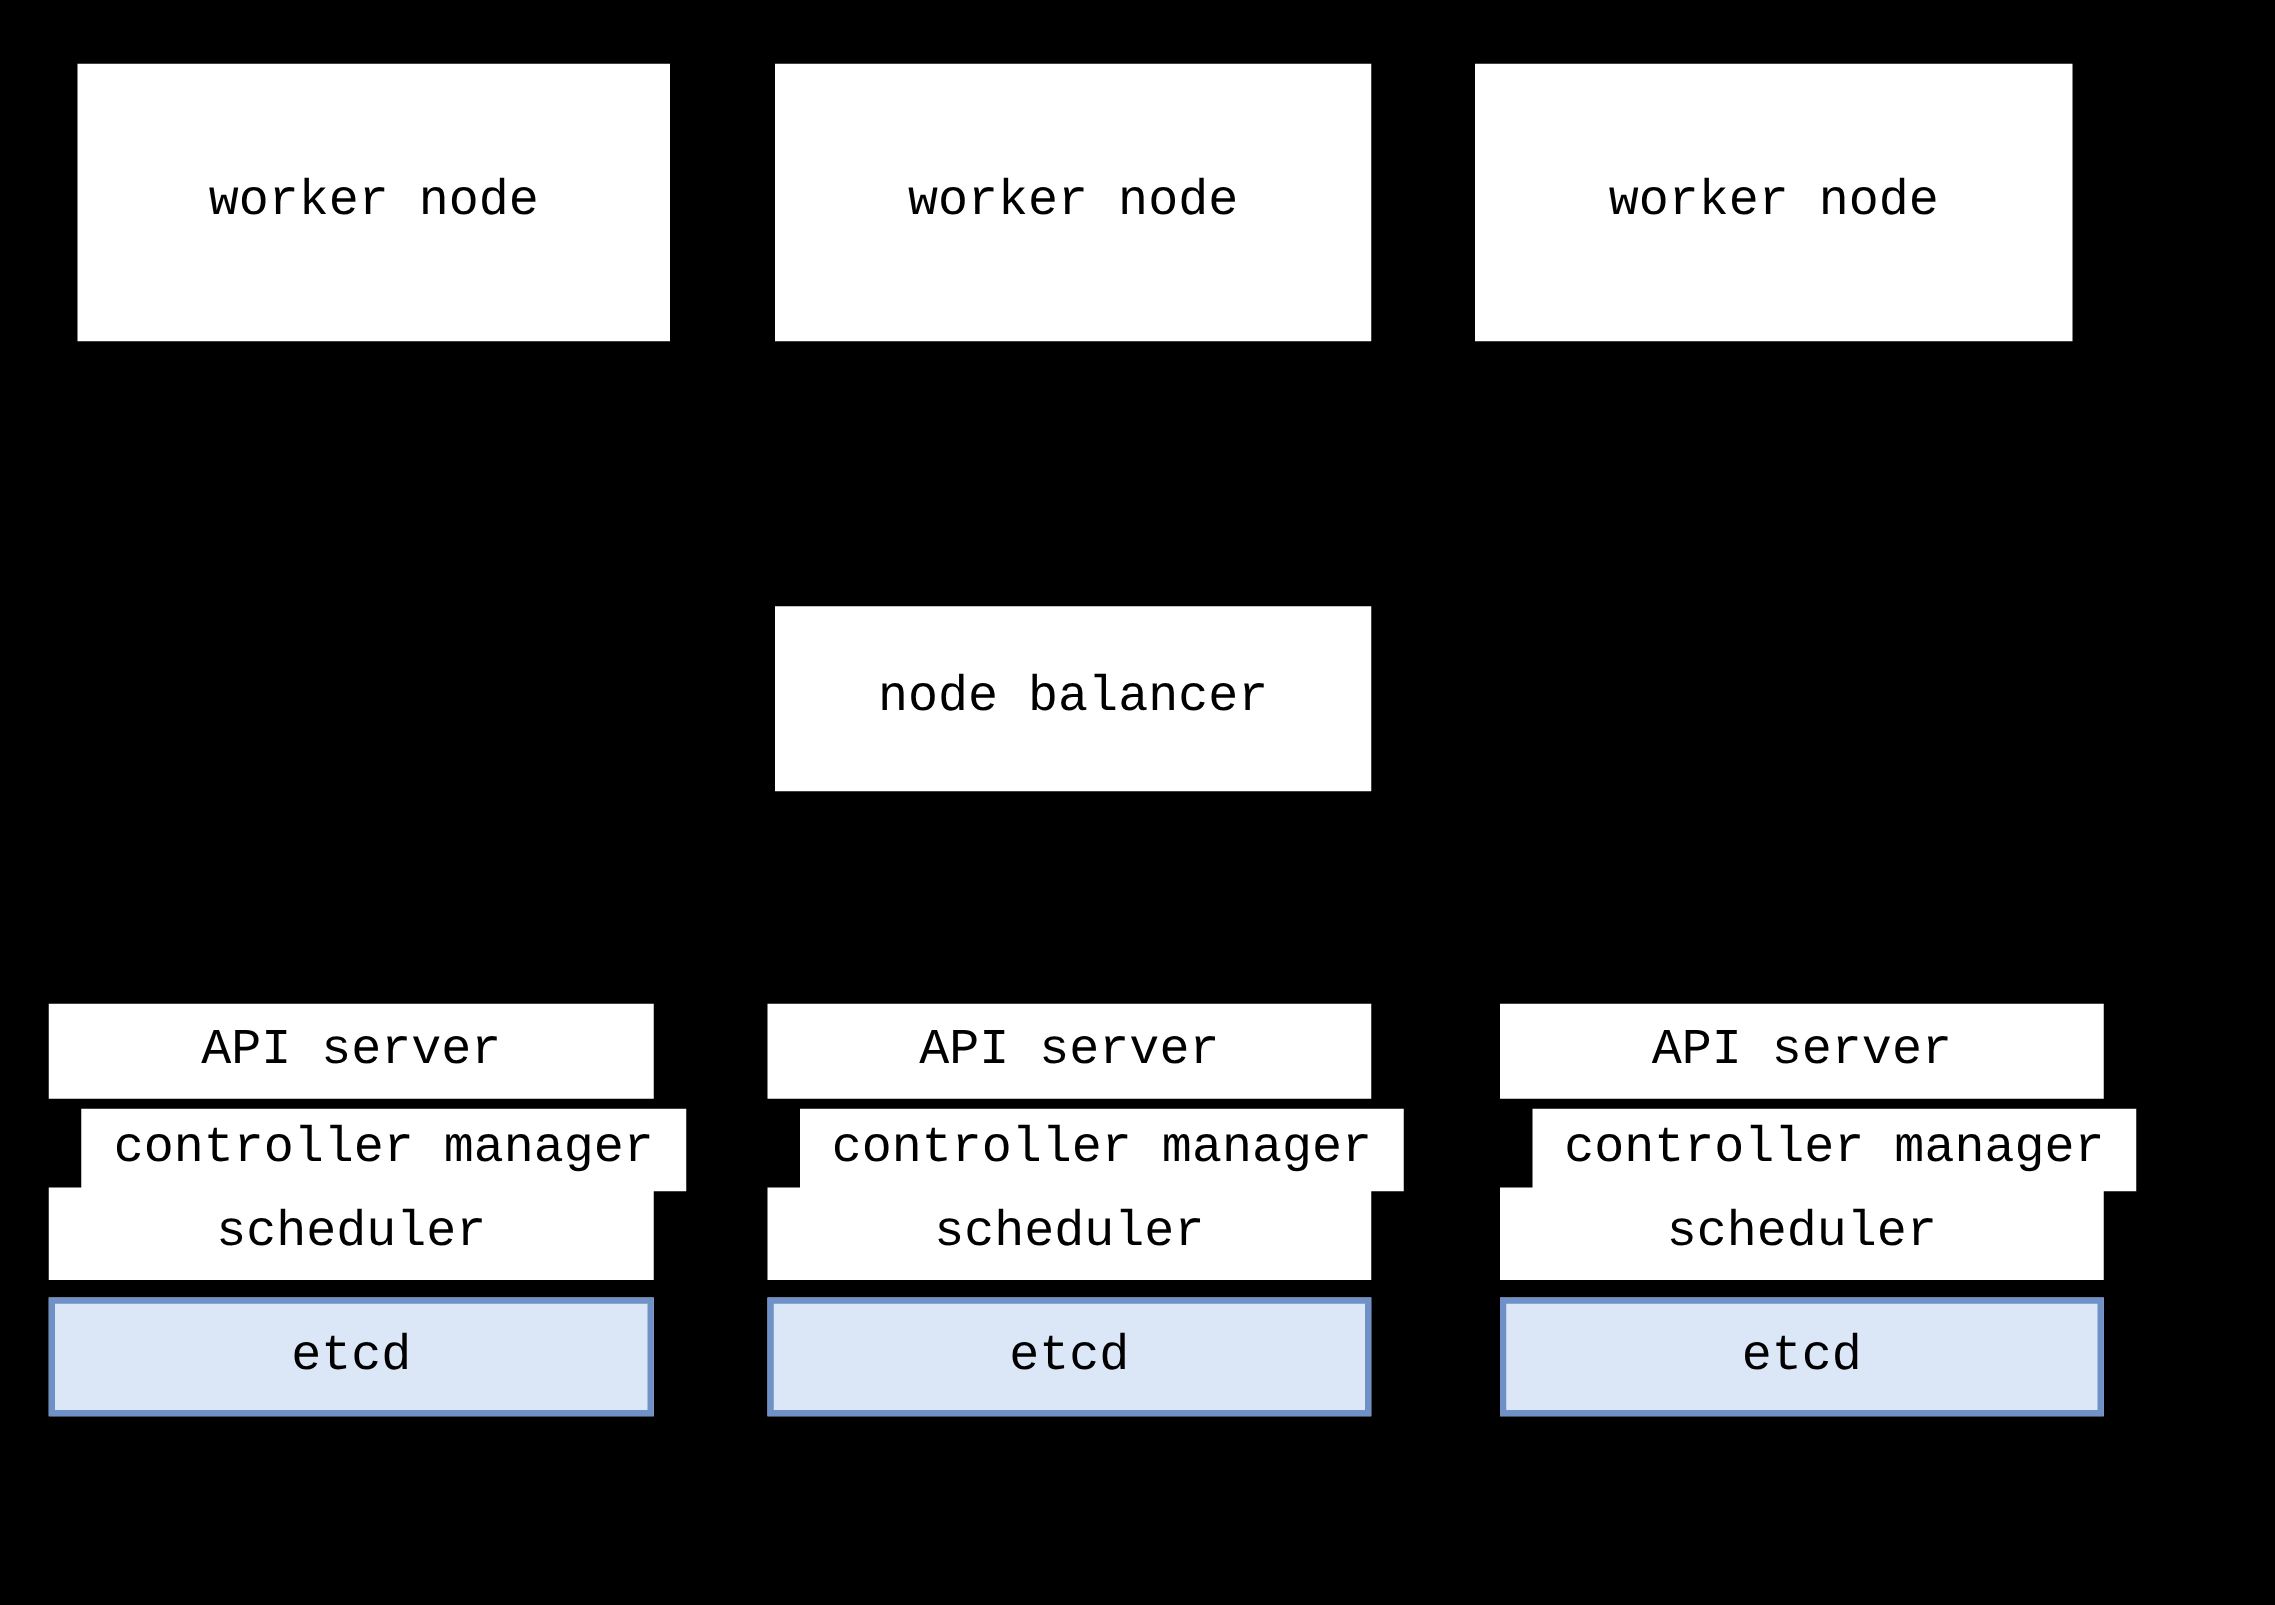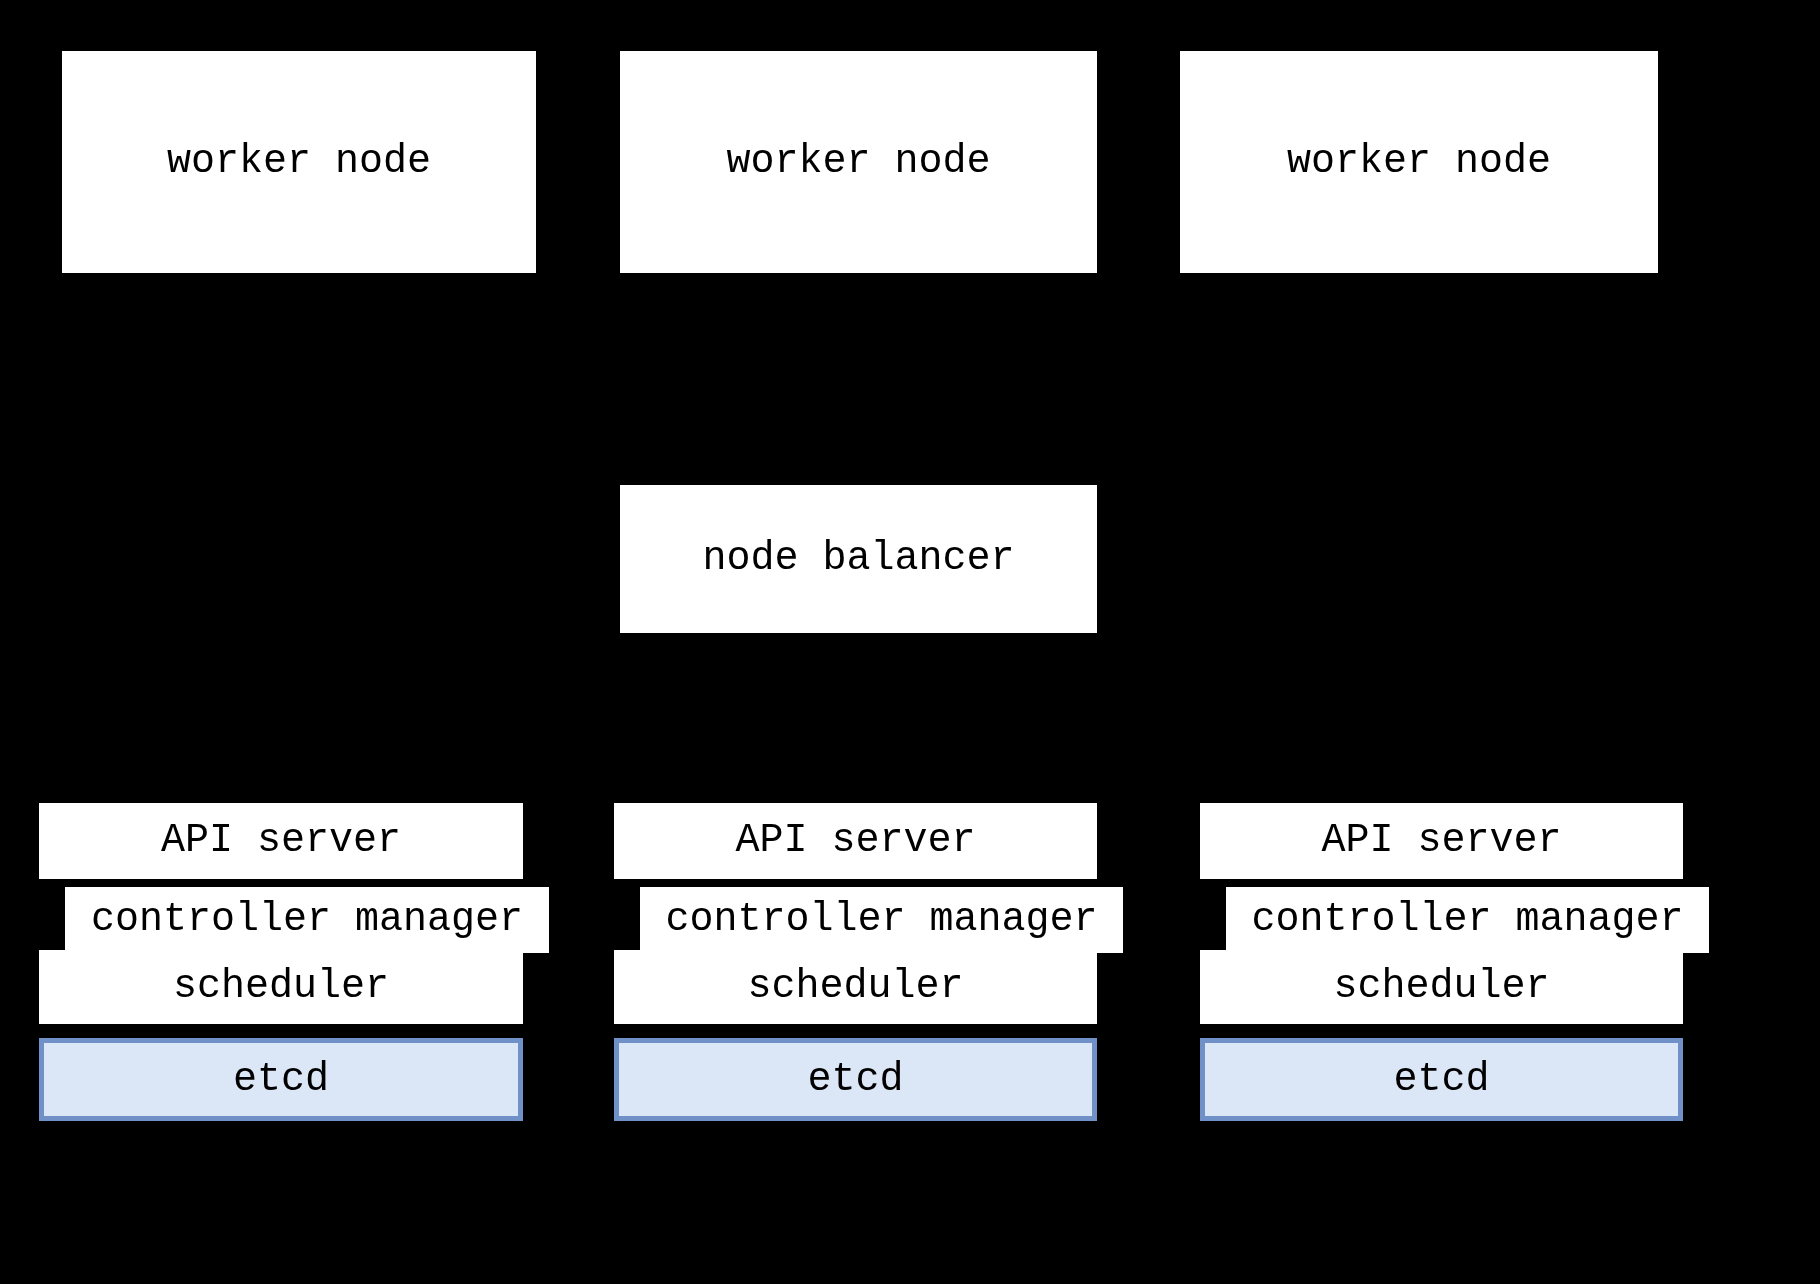--- a/index.html
+++ b/index.html
@@ -38,21 +38,21 @@
   
   .s1 { left: 39px;   width: 484px; }
   .s2 { left: 614px;  width: 483px; }
   .s3 { left: 1200px; width: 483px; }
   
   .r-api   { top: 803px;  height: 76px; }
   .r-cm    { top: 887px;  height: 66px; margin-left: 26px; }
   .r-sched { top: 950px;  height: 74px; }
   .r-etcd  {
     top: 1038px;
-    height: 83px;
+    height: 95px;
     background: #dbe6f7;
     border: 5px solid #7090c8;
   }
 </style>
 </head>
 <body>
 
 <div class="canvas">
 
   <div class="box worker w1">worker node</div>

